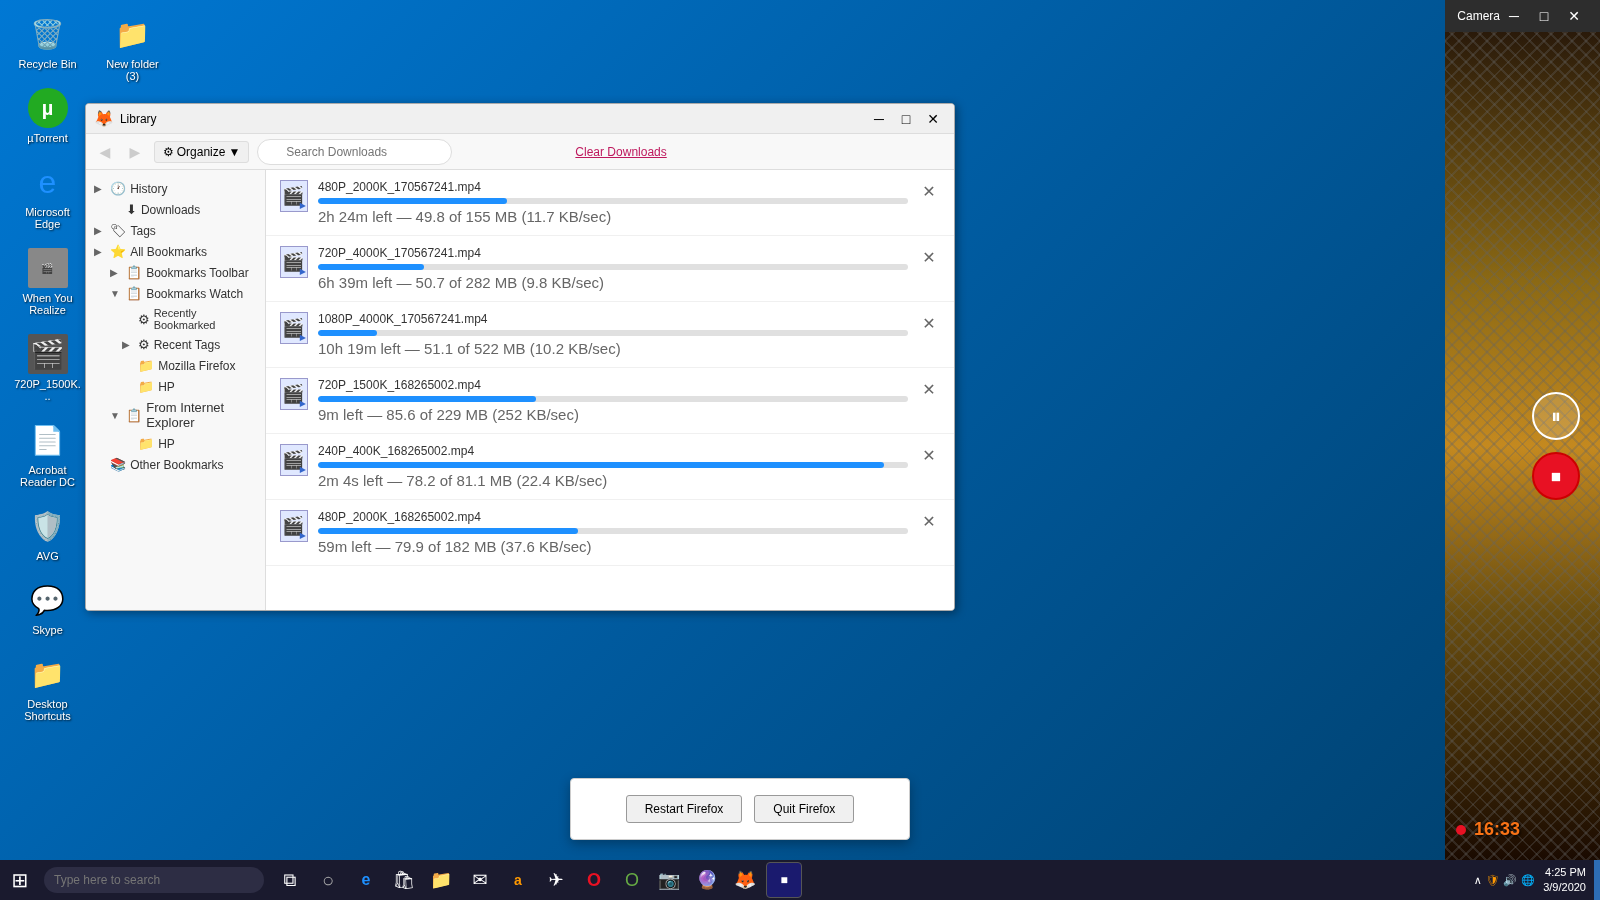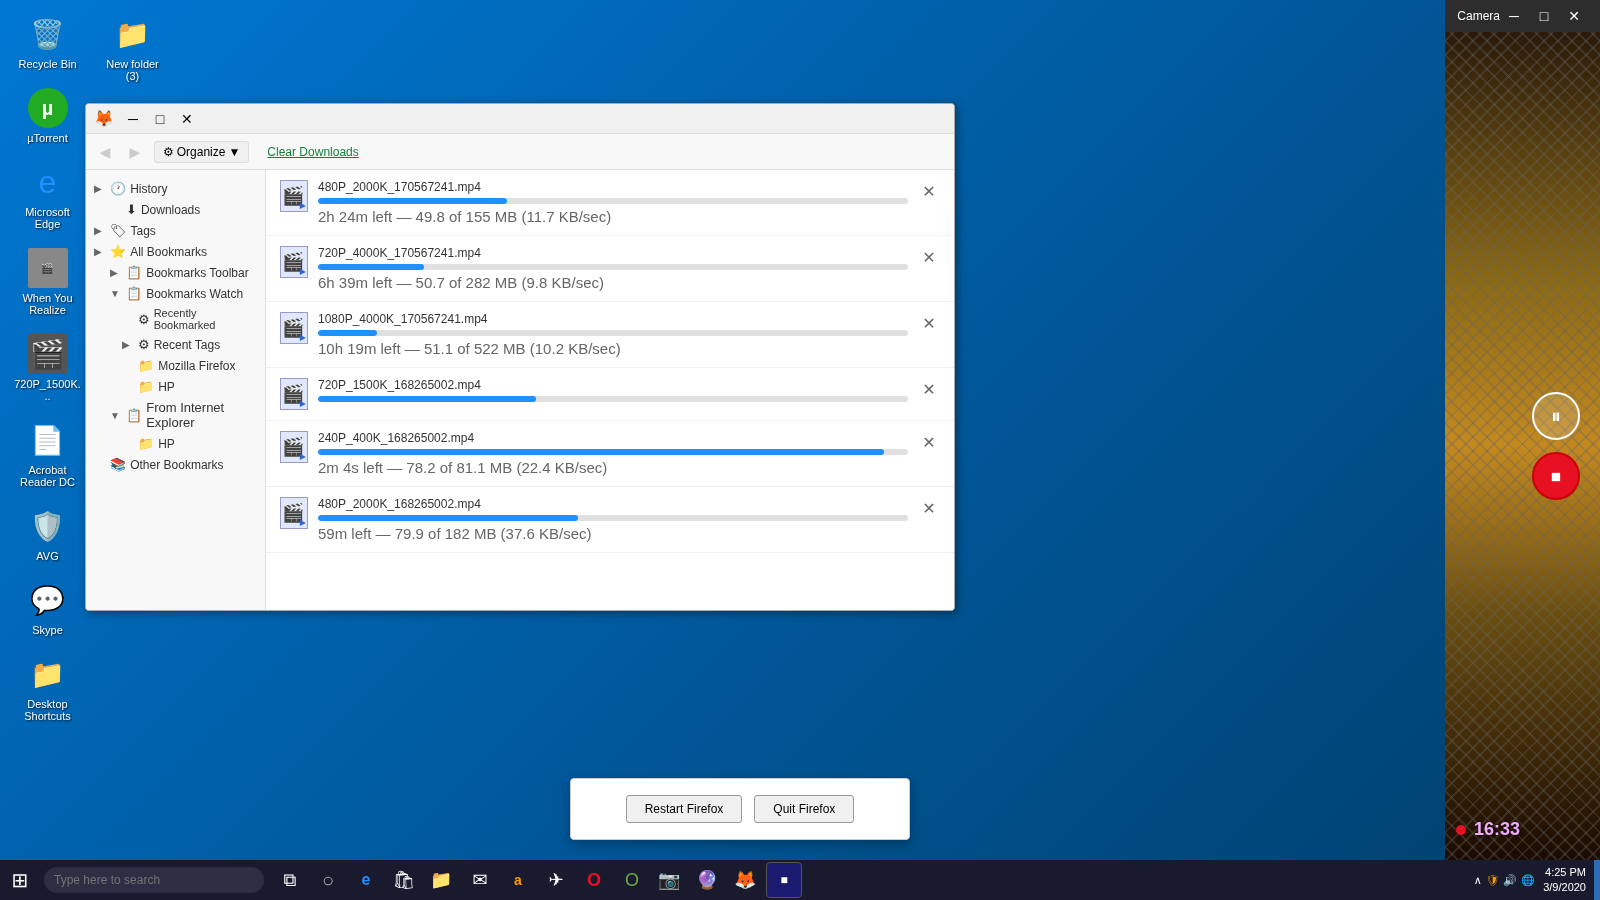--- a/index.html
+++ b/index.html
@@ -224,21 +224,21 @@
     }
     .cam-ctrl-stop {
       background: #e81123;
       border: 2px solid #cc0000;
       color: white;
     }
     .camera-timestamp {
       position: absolute;
       bottom: 20px;
       right: 80px;
-      color: #f0abfc;
+      color: #f97316;
       font-size: 18px;
       font-weight: bold;
       text-shadow: 1px 1px 3px black;
       display: flex;
       align-items: center;
       gap: 8px;
     }
     .rec-dot {
       width: 10px;
       height: 10px;
@@ -374,21 +374,21 @@
       top: 50%;
       transform: translateY(-50%);
       color: #999;
       font-size: 13px;
       pointer-events: none;
     }
     .lib-clear-btn {
       padding: 4px 10px;
       font-size: 12px;
       cursor: pointer;
-      color: #15803d;
+      color: #be185d;
       text-decoration: underline;
       background: none;
       border: none;
     }
 
     .lib-body {
       display: flex;
       height: 440px;
     }
     .lib-sidebar {
@@ -635,34 +635,39 @@
   <div class="firefox-dialog-btns">
     <button class="firefox-btn">Restart Firefox</button>
     <button class="firefox-btn">Quit Firefox</button>
   </div>
 </div>
 
 <div class="library-window">
 
   <div class="lib-titlebar">
     <span class="lib-title-icon">🦊</span>
+    <span class="lib-title-text">Library</span>
     <div class="lib-title-btns">
       <div class="lib-title-btn">─</div>
       <div class="lib-title-btn">□</div>
       <div class="lib-title-btn close">✕</div>
     </div>
   </div>
 
   <div class="lib-toolbar">
     <div class="lib-nav-btn disabled">◀</div>
     <div class="lib-nav-btn disabled">▶</div>
     <div class="lib-organize-btn">
       <span>⚙</span>
       <span>Organize</span>
       <span>▼</span>
+    </div>
+    <div class="lib-search-wrap">
+      <span class="lib-search-icon">🔍</span>
+      <input class="lib-search" type="text" placeholder="Search Downloads" style="">
     </div>
     <button class="lib-clear-btn">Clear Downloads</button>
   </div>
 
   <div class="lib-body">
 
     <div class="lib-sidebar">
 
       <div class="lib-tree-item">
         <span class="tree-arrow">▶</span>
@@ -782,20 +787,21 @@
         <div class="download-cancel">✕</div>
       </div>
 
       <div class="download-item">
         <div class="download-icon">🎬</div>
         <div class="download-info">
           <div class="download-filename">720P_1500K_168265002.mp4</div>
           <div class="download-progress-bar">
             <div class="download-progress-fill" style="width:37%;"></div>
           </div>
+          <div class="download-status">9m left — 85.6 of 229 MB (252 KB/sec)</div>
         </div>
         <div class="download-cancel">✕</div>
       </div>
 
       <div class="download-item">
         <div class="download-icon">🎬</div>
         <div class="download-info">
           <div class="download-filename">240P_400K_168265002.mp4</div>
           <div class="download-progress-bar">
             <div class="download-progress-fill" style="width:96%;"></div>

